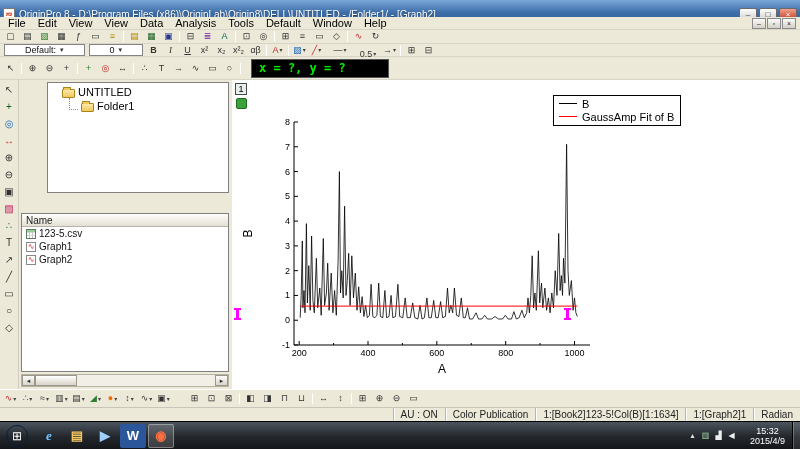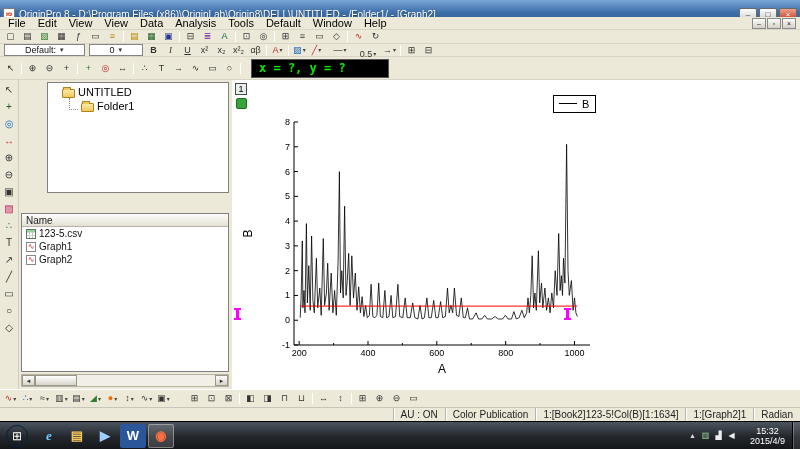--- a/index.html
+++ b/index.html
@@ -363,20 +363,24 @@
         <polyline points="68.2,237.7 69.2,215.4 70.3,160.9 70.9,227.8 72.0,210.5 73.0,232.8 74.4,143.6 75.4,222.9 76.8,185.7 78.2,230.3 79.6,156.0 80.9,220.4 82.3,232.8 84.4,178.3 85.7,227.8 87.8,208.0 89.2,235.3 91.3,158.5 92.6,225.4 94.4,213.0 95.7,183.2 97.1,230.3 99.2,193.1 100.9,232.8 102.6,210.5 104.3,235.3 106.1,180.8 107.4,91.6 108.5,213.0 109.8,190.7 111.2,217.9 112.6,126.2 114.0,215.4 115.3,200.6 116.7,173.3 118.1,225.4 119.8,175.8 121.5,217.9 123.3,193.1 125.0,230.3 126.7,206.8 128.4,232.8 130.1,216.7 131.9,236.5 133.6,225.4 135.3,237.7 137.4,235.3 139.1,204.3 140.8,236.5 142.9,237.7 144.9,235.3 146.7,203.1 148.4,236.5 150.8,237.7 152.9,210.5 154.6,237.7 157.0,236.5 159.1,215.4 160.8,237.7 163.5,236.5 165.9,204.3 167.7,236.5 170.8,237.7 173.2,217.9 175.2,237.7 178.3,237.7 180.7,222.9 182.8,237.7 185.9,239.0 188.0,225.4 190.0,239.0 192.4,237.7 194.9,217.9 196.9,237.7 199.3,237.7 201.7,220.4 203.8,237.7 206.2,237.7 208.6,221.6 210.7,237.7 213.4,236.5 215.5,208.0 217.2,232.8 218.9,225.4 220.7,232.8 222.4,208.0 224.5,235.3 226.9,236.5 229.3,217.9 231.3,237.7 233.4,237.7 235.5,227.8 237.5,239.0 240.6,239.0 244.1,232.8 246.5,239.0 249.9,239.0 252.7,235.3 255.4,239.0 259.6,239.0 263.0,236.5 266.4,239.0 270.6,239.0 273.3,235.3 276.1,239.0 279.5,239.0 281.9,231.6 284.3,239.0 287.1,237.7 289.9,230.3 292.3,237.7 294.7,232.8 296.0,217.9 297.4,232.8 298.8,215.4 300.2,175.8 301.6,227.8 302.9,213.0 304.3,230.3 306.4,170.8 307.7,222.9 309.5,203.1 310.8,227.8 312.9,208.0 314.6,230.3 316.4,217.9 318.1,232.8 319.8,213.0 321.5,227.8 323.2,190.7 325.0,215.4 326.7,153.5 328.1,210.5 329.4,195.6 330.5,215.4 331.5,178.3 332.9,203.1 334.6,64.3 336.0,190.7 337.3,215.4 339.4,200.6 341.1,230.3 342.5,217.9 343.9,232.8 345.3,236.5" fill="none" stroke="#000000" stroke-width="0.8"></polyline>
         <polyline points="68.2,226.1 345.3,226.1" fill="none" stroke="#ff0000" stroke-width="1"></polyline>
       </svg>
     <div class="layerbadge">1</div>
     <div class="lockicon"></div>
     <div class="legend">
       <div class="lgrow">
         <span class="lgline" id="lg0" style="background: rgb(0, 0, 0);"></span>
         <span>B</span>
       </div>
+      <div class="lgrow">
+        <span class="lgline" id="lg1" style="background: rgb(255, 0, 0);"></span>
+        <span>GaussAmp Fit of B</span>
+      </div>
     </div>
     <div class="dmarker left"></div>
     <div class="dmarker right"></div>
   </div>
 
   <div class="bottombar">
     <span class="ticons" id="icons-2d">
         <span class="tbtn dd" style="color: rgb(198, 40, 40);">∿</span>
         <span class="tbtn dd" style="color: rgb(21, 101, 192);">∴</span>
         <span class="tbtn dd">≈</span>

